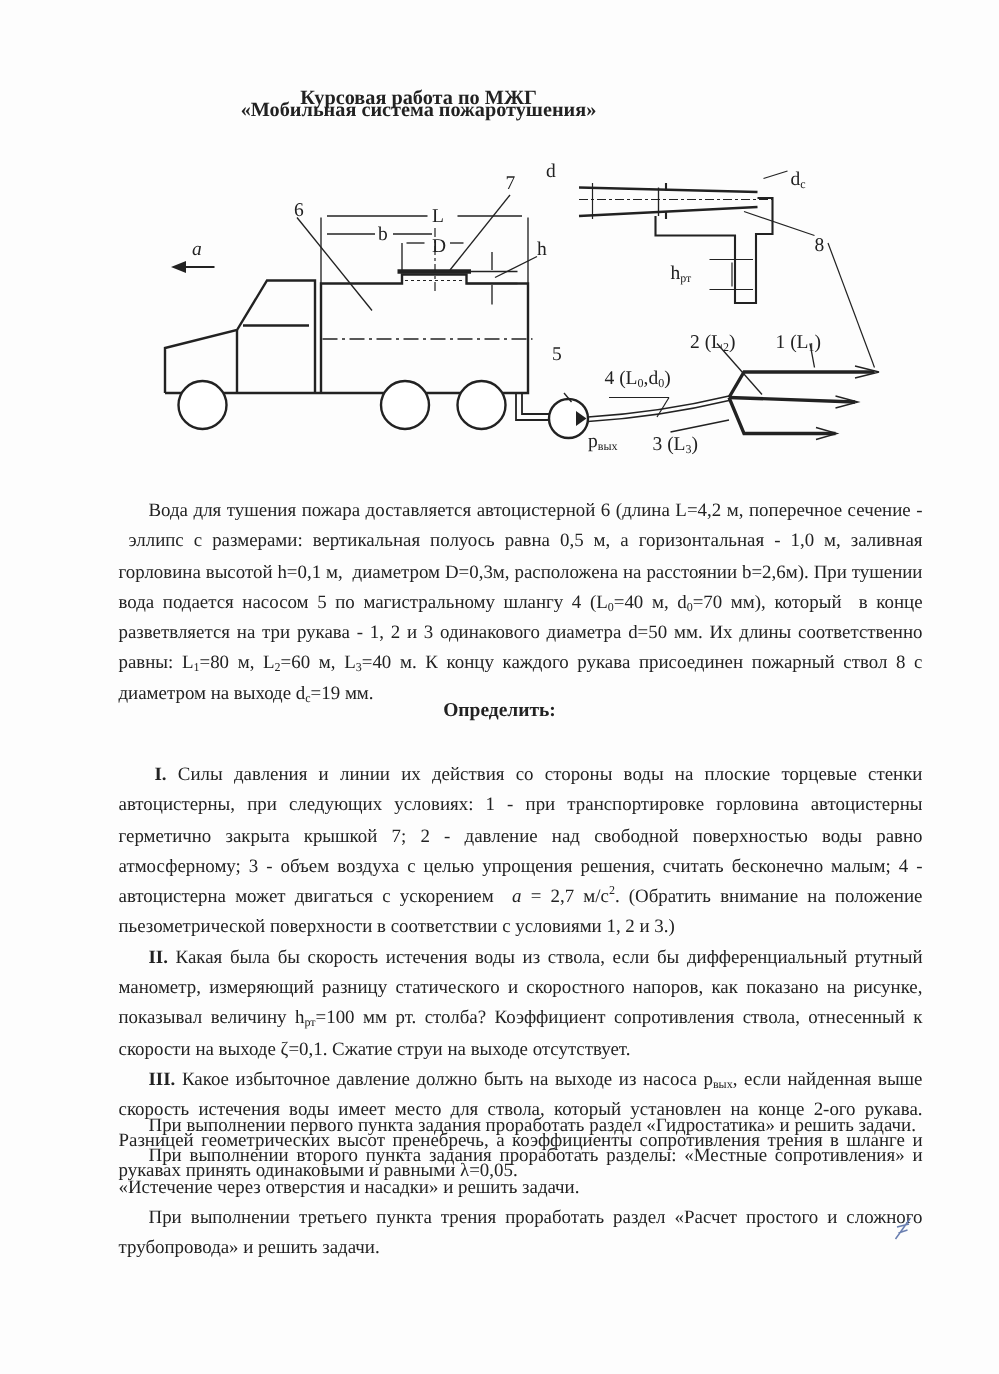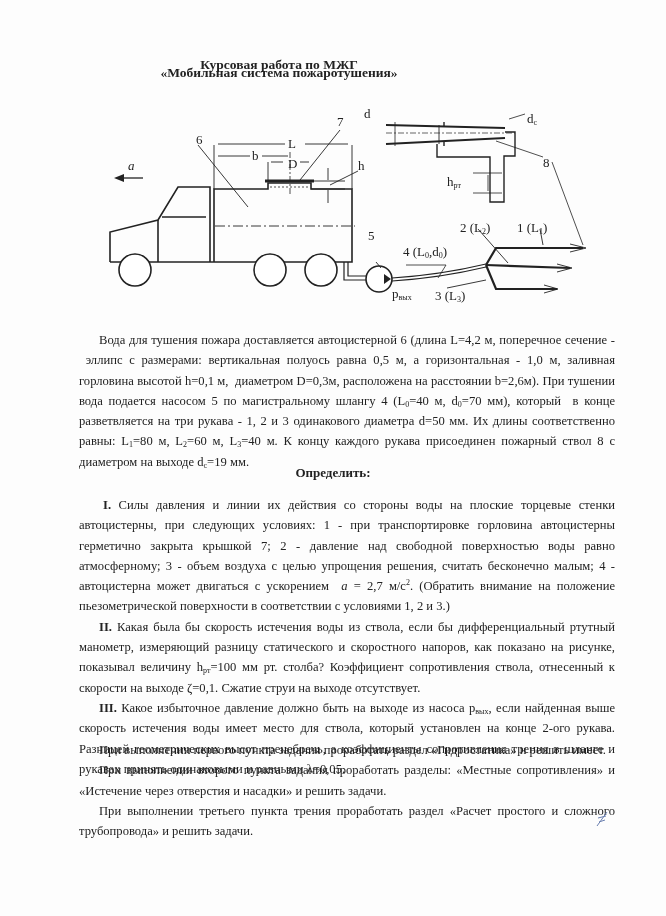--- a/index.html
+++ b/index.html
@@ -6,21 +6,21 @@
   body { width:666px; height:916px; position:relative; overflow:hidden;
          font-family:"Liberation Serif", "DejaVu Serif", serif; color:#222; }
   .page { position:absolute; left:0; top:0; width:666px; height:916px; background:#fdfdfd; }
   .title { position:absolute; left:0; width:558px; text-align:center; font-weight:bold; font-size:13.5px; }
   .t1 { top:57px; }
   .t2 { top:65px; }
   .diagram { position:absolute; left:0; top:100px; width:666px; height:210px; }
   .body-text { position:absolute; left:79px; width:536px; font-size:12.6px; line-height:20.3px; text-align:justify; }
   .p1 { top:330px; }
   .heading { position:absolute; left:0; width:666px; text-align:center; font-weight:bold; font-size:13px; top:465px; }
-  .p2 { top:495px; }
+  .p2 { top:506px; }
   .p3 { top:740px; }
   .indent { text-indent:20px; }
   .indent2 { text-indent:24px; }
   .para { margin:0; }
   .b { font-weight:bold; }
   sub { font-size:8px; vertical-align:-2px; line-height:0; }
   sup { font-size:8px; vertical-align:5px; line-height:0; }
   .lbl { font-family:"Liberation Serif", serif; font-size:13px; fill:#222; }
   .scribble { position:absolute; left:595px; top:810px; width:14px; height:18px; }
 </style>
@@ -154,21 +154,21 @@
 
   <div class="heading">Определить:</div>
 
   <div class="body-text p2">
     <p class="para indent2"><span class="b">I.</span> Силы давления и линии их действия со стороны воды на плоские торцевые стенки автоцистерны, при следующих условиях: 1 - при транспортировке горловина автоцистерны герметично закрыта крышкой 7; 2 - давление над свободной поверхностью воды равно атмосферному; 3 - объем воздуха с целью упрощения решения, считать бесконечно малым; 4 - автоцистерна может двигаться с ускорением &nbsp;<i>a</i> = 2,7 м/с<sup>2</sup>. (Обратить внимание на положение пьезометрической поверхности в соответствии с условиями 1, 2 и 3.)</p>
     <p class="para indent"><span class="b">II.</span> Какая была бы скорость истечения воды из ствола, если бы дифференциальный ртутный манометр, измеряющий разницу статического и скоростного напоров, как показано на рисунке, показывал величину h<sub>рт</sub>=100 мм рт. столба? Коэффициент сопротивления ствола, отнесенный к скорости на выходе ζ=0,1. Сжатие струи на выходе отсутствует.</p>
     <p class="para indent"><span class="b">III.</span> Какое избыточное давление должно быть на выходе из насоса p<sub>вых</sub>, если найденная выше скорость истечения воды имеет место для ствола, который установлен на конце 2-ого рукава. Разницей геометрических высот пренебречь, а коэффициенты сопротивления трения в шланге и рукавах принять одинаковыми и равными λ=0,05.</p>
   </div>
 
   <div class="body-text p3">
-    <p class="para indent">При выполнении первого пункта задания проработать раздел «Гидростатика» и решить имеет.</p>
+    <p class="para indent">При выполнении первого пункта задания проработать раздел «Гидростатика» и решить задачи.</p>
     <p class="para indent">При выполнении второго пункта задания проработать разделы: «Местные сопротивления» и «Истечение через отверстия и насадки» и решить задачи.</p>
     <p class="para indent">При выполнении третьего пункта трения проработать раздел «Расчет простого и сложного трубопровода» и решить задачи.</p>
   </div>
 
   <svg class="scribble" viewBox="0 0 14 18">
     <path d="M2,16 L12,2 M4,12 L10,10 M3,8 L11,6" stroke="#6a7fb0" stroke-width="1" fill="none"></path>
   </svg>
 </div>
 
 </body></html>

